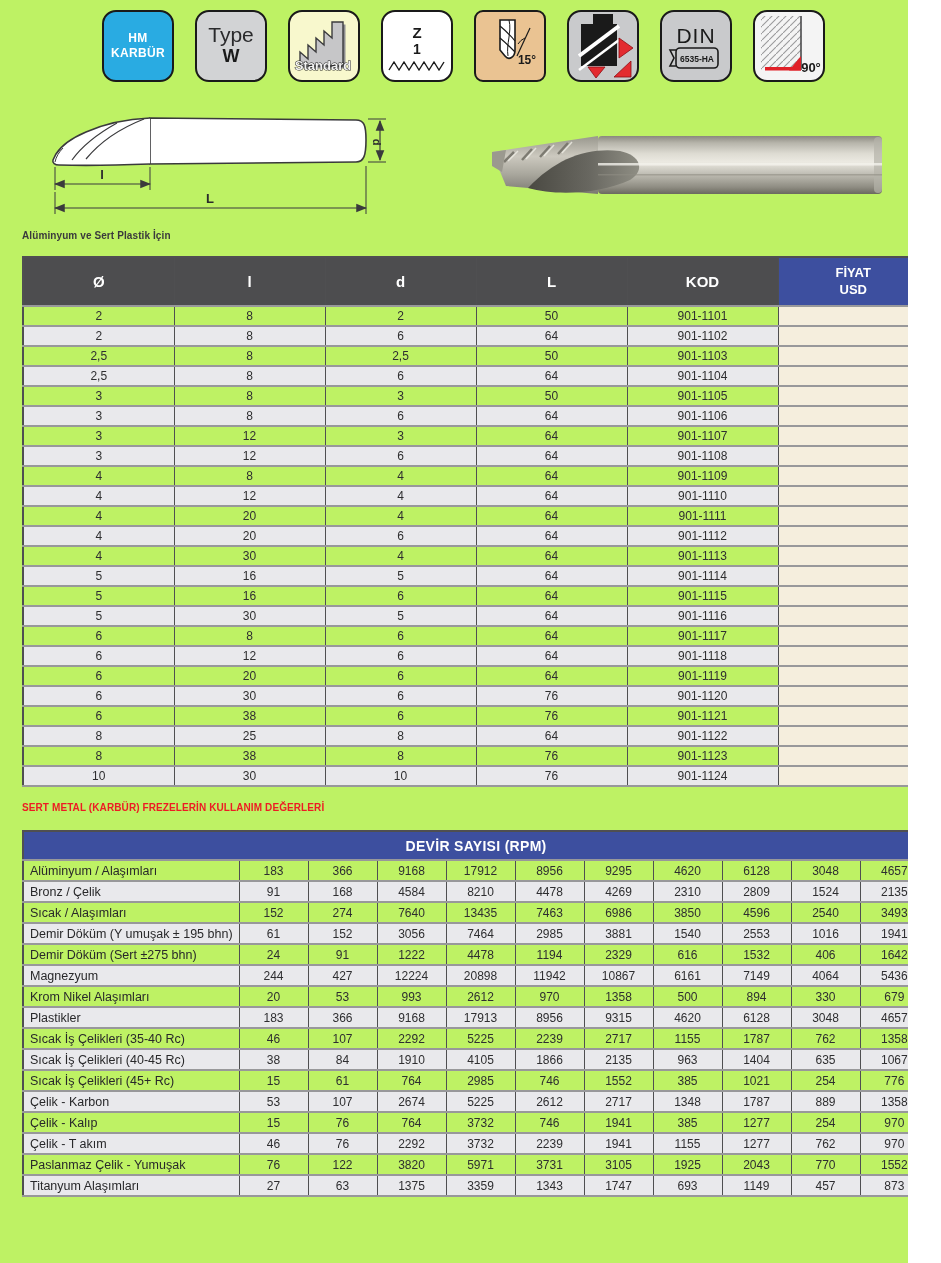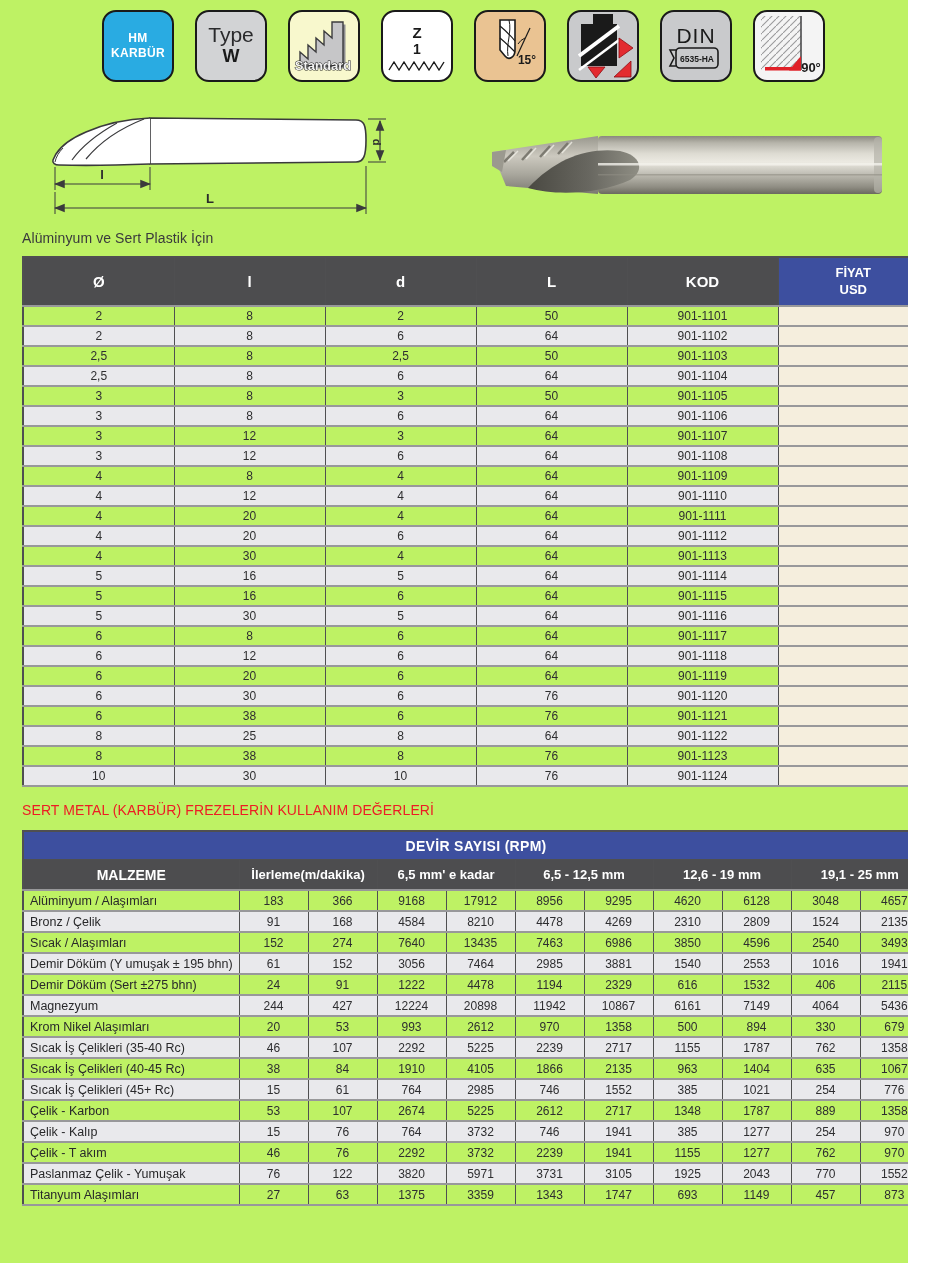--- a/index.html
+++ b/index.html
@@ -13,32 +13,32 @@
   .badge svg{position:absolute;left:0;top:0;}
   .b-hm{background:#29abe2;}
   .b-hm .l1,.b-hm .l2{color:#fff;font-weight:bold;font-size:12px;line-height:1.25;letter-spacing:.3px;}
   .b-type{background:#d2d3d5;}
   .b-type .l1{font-size:21px;color:#2a2a2c;line-height:1.05;}
   .b-type .l2{font-size:18px;font-weight:bold;color:#1a1a1a;line-height:1.2;}
   .b-std{background:#f8f8cd;}
   .b-z{background:#ffffff;}
   .b-z .l1{font-size:15px;font-weight:bold;color:#1a1a1a;line-height:1.1;margin-top:-10px;}
   .b-z .l2{font-size:14px;font-weight:bold;color:#1a1a1a;line-height:1.1;}
-  .b-15{background:#eac392;}
+  .b-15{background:#eac392;border-radius:9px;}
   .b-mill{background:#c9cacc;}
   .b-din{background:#c9cacc;}
   .b-din .l1{font-size:21px;color:#1a1a1a;line-height:1;margin-top:-22px;letter-spacing:1px;}
   .b-90{background:#f4f4f4;}
 
   
   .fig-draw{position:absolute;left:18px;top:112px;}
   .fig-photo{position:absolute;left:478px;top:114px;}
 
   
-  .sec-title{position:absolute;left:22px;font-size:14px;font-weight:normal;color:#3a3a3c;letter-spacing:.1px;}
+  .sec-title{position:absolute;left:22px;font-size:10px;font-weight:bold;color:#3a3a3c;letter-spacing:.1px;}
   .sec-title.red{color:#ed1c24;}
 
   
   .tbl{position:absolute;left:22px;border-collapse:collapse;table-layout:fixed;width:906px;
        font-family:"Liberation Sans",sans-serif;}
   .tbl th,.tbl td{border:1px solid #4f4f51;overflow:hidden;white-space:nowrap;}
   .tbl td{border-top:2px solid #98989a;border-bottom:2px solid #98989a;
           text-align:center;font-size:12px;color:#2e2e30;height:18px;padding:0;}
   .tbl{border:2px solid #4f4f51;}
   .t1{top:256px;}
@@ -446,28 +446,20 @@
         <col style="width:69px">
         <col style="width:69px">
               <col style="width:69px">
         <col style="width:69px">
         <col style="width:69px">
       </colgroup>
     <thead>
       <tr>
         <th class="t2title" colspan="11">DEVİR SAYISI (RPM)</th>
       </tr>
-      <tr>
-        <th class="t2h mal">MALZEME</th>
-        <th class="t2h" colspan="2">İlerleme(m/dakika)</th>
-        <th class="t2h" colspan="2">6,5 mm' e kadar</th>
-        <th class="t2h" colspan="2">6,5 - 12,5 mm</th>
-        <th class="t2h" colspan="2">12,6 - 19 mm</th>
-        <th class="t2h" colspan="2">19,1 - 25 mm</th>
-      </tr>
     </thead>
     <tbody id="t2body">
         <tr>
           <td class="mat">Alüminyum / Alaşımları</td>
           <td>183</td>
           <td>366</td>
           <td>9168</td>
           <td>17912</td>
           <td>8956</td>
           <td>9295</td>
@@ -519,21 +511,21 @@
           <td class="mat">Demir Döküm (Sert ±275 bhn)</td>
           <td>24</td>
           <td>91</td>
           <td>1222</td>
           <td>4478</td>
           <td>1194</td>
           <td>2329</td>
           <td>616</td>
           <td>1532</td>
           <td>406</td>
-          <td>2115</td>
+          <td>1642</td>
         </tr>
         <tr>
           <td class="mat">Magnezyum</td>
           <td>244</td>
           <td>427</td>
           <td>12224</td>
           <td>20898</td>
           <td>11942</td>
           <td>10867</td>
           <td>6161</td>
@@ -548,20 +540,33 @@
           <td>993</td>
           <td>2612</td>
           <td>970</td>
           <td>1358</td>
           <td>500</td>
           <td>894</td>
           <td>330</td>
           <td>679</td>
         </tr>
         <tr>
+          <td class="mat">Plastikler</td>
+          <td>183</td>
+          <td>366</td>
+          <td>9168</td>
+          <td>17913</td>
+          <td>8956</td>
+          <td>9315</td>
+          <td>4620</td>
+          <td>6128</td>
+          <td>3048</td>
+          <td>4657</td>
+        </tr>
+        <tr>
           <td class="mat">Sıcak İş Çelikleri (35-40 Rc)</td>
           <td>46</td>
           <td>107</td>
           <td>2292</td>
           <td>5225</td>
           <td>2239</td>
           <td>2717</td>
           <td>1155</td>
           <td>1787</td>
           <td>762</td>

